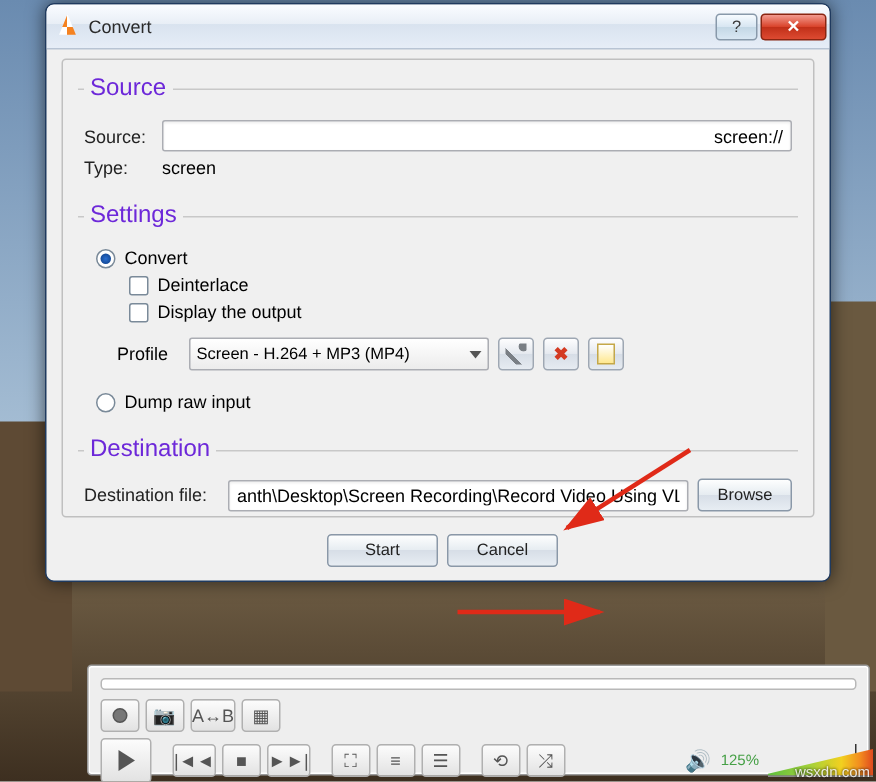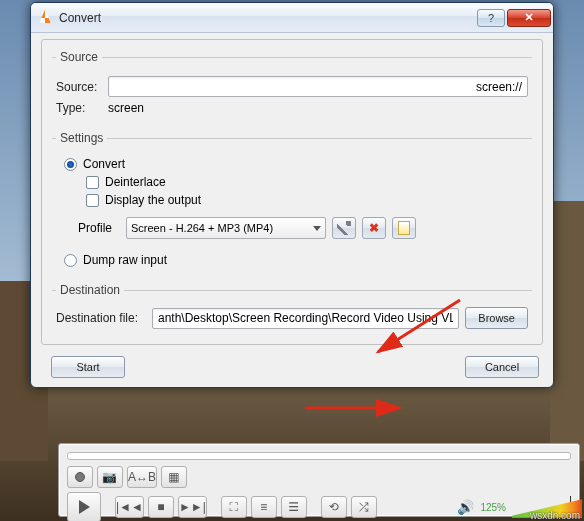--- a/index.html
+++ b/index.html
@@ -68,21 +68,21 @@
     background:#f0f0f0;
     padding:6px 10px 10px 10px;
   }
 
   fieldset {
     border:none;
     border-top:1px solid #c8c8c8;
     margin:4px 0 8px 0;
     padding:8px 4px 4px 4px;
   }
-  legend { padding:0 4px; color:#404040; font-size:12px; }
+  legend { padding:0 4px; color:#6d28d9; font-size:16px; }
 
   .row { display:flex; align-items:center; margin:4px 0; }
   .lbl { color:#222; }
   .lbl-src { width:52px; }
   .lbl-type { width:52px; }
 
   .textinput {
     flex:1; height:21px;
     border:1px solid #abadb3;
     background:#fff;
@@ -136,21 +136,21 @@
   .browse-btn, .std-btn {
     height:22px; padding:0 12px; margin-left:6px;
     border:1px solid #8a98a8; border-radius:3px;
     background:linear-gradient(to bottom,#fdfefe,#e6ecf1 49%,#d7dee7 50%,#e7edf3);
     font-size:11px; color:#222;
     display:flex; align-items:center; justify-content:center;
   }
 
   .dialog-footer {
     position:absolute; left:0; right:0; bottom:0; height:40px;
-    display:flex; align-items:center; justify-content:space-between;
+    display:flex; align-items:center; justify-content:center;
     padding:0 14px;
   }
   .std-btn { width:74px; }
 
   
   .arrow-svg { position:absolute; pointer-events:none; }
 
   
   .player {
     position:absolute; left:58px; right:4px; bottom:4px; height:74px;

